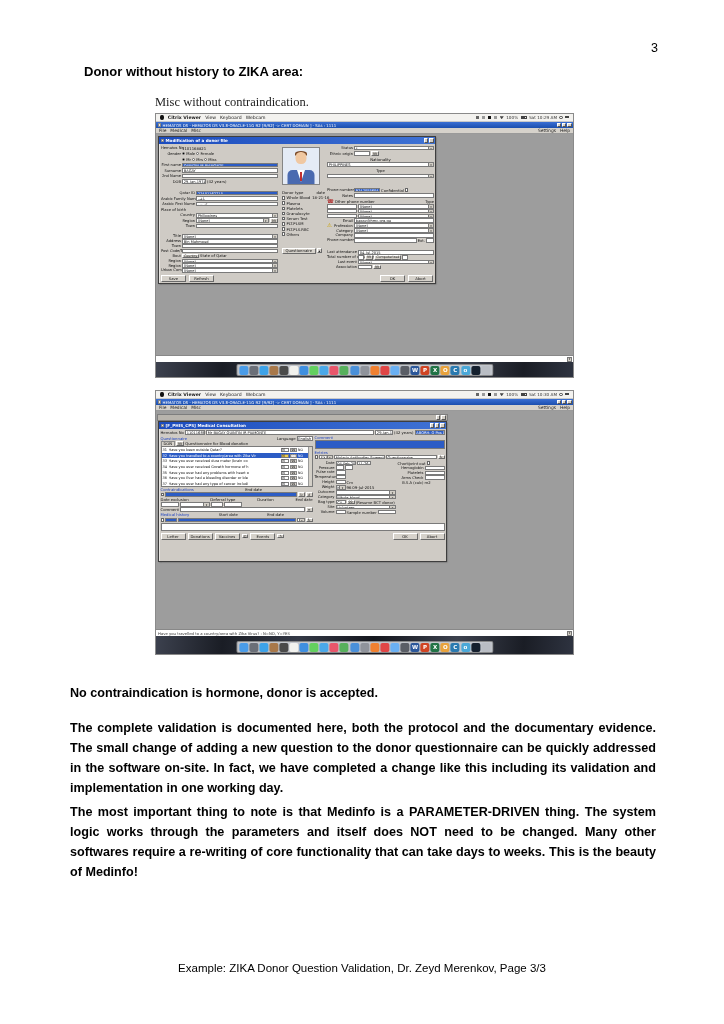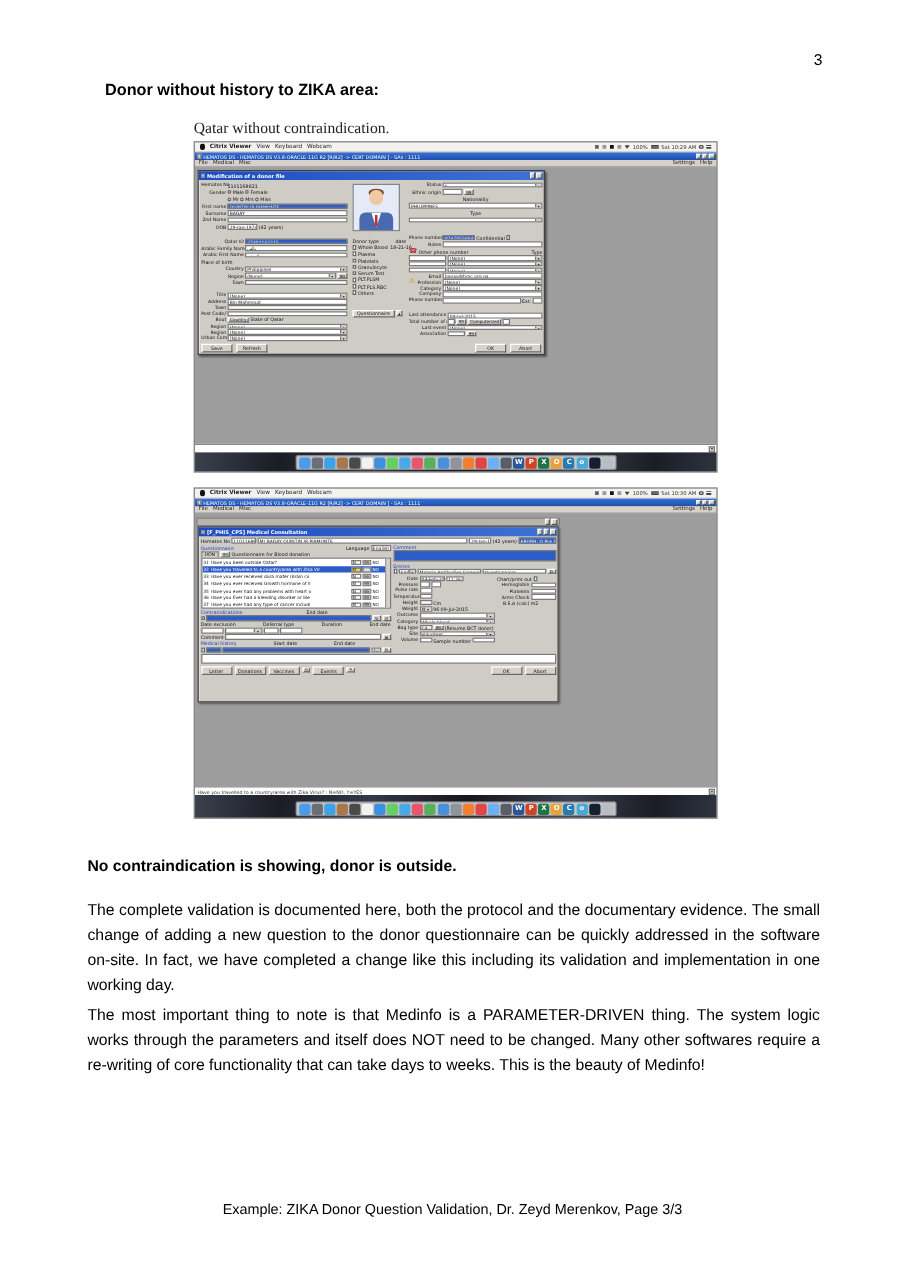--- a/index.html
+++ b/index.html
@@ -4,21 +4,21 @@
 <style>
   * { margin:0; padding:0; box-sizing:border-box; }
   html,body { width:724px; height:1024px; background:#fff; }
   body { position:relative; font-family:"Liberation Sans",sans-serif; color:#000; overflow:hidden; }
 
   
   .page-number { position:absolute; top:41px; right:66px; font-size:12.5px; }
   .doc-heading { position:absolute; top:64px; left:84px; font-size:13px; font-weight:bold; }
   .shot-caption { position:absolute; top:95px; left:155px; font-size:12.5px; font-family:"Liberation Serif",serif; color:#222; }
   .bold-line { position:absolute; top:686px; left:70px; width:586px; font-size:12.6px; font-weight:bold; }
-  .para { position:absolute; left:70px; width:586px; font-size:12.6px; line-height:20px; text-align:justify; }
+  .para { position:absolute; left:70px; width:586px; font-size:12.6px; line-height:20px; text-align:justify;font-weight:bold; }
   #para1 { top:718px; }
   #para2 { top:802px; }
   .doc-footer { position:absolute; top:962px; left:0; width:724px; text-align:center; font-size:11.5px; }
 
   
   .shot { position:absolute; left:155px; width:419px; height:265px; display:flex; flex-direction:column;
           background:#9d9d9d; border:0.5px solid #8a8a8a; font-family:"DejaVu Sans",sans-serif; }
   #shot1 { top:113px; } #shot2 { top:390px; }
 
   
@@ -136,21 +136,21 @@
   .vit { display:flex; gap:2px; margin-top:1px; }
   .vL { flex:1; min-width:0; } .vR { width:47px; flex:none; }
   .bigbox { height:8px; background:#fff; border:0.5px solid #7a7a7a; margin-top:1px; }
   .d2btns { display:flex; gap:2px; margin-top:1.5px; align-items:center; }
 </style>
 </head>
 <body>
 
 <div class="page-number">3</div>
 <div class="doc-heading">Donor without history to ZIKA area:</div>
-<div class="shot-caption">Qatar without contraindication.</div>
+<div class="shot-caption">Misc without contraindication.</div>
 
 <div class="shot" id="shot1">
   <div class="macbar">
     <span class="apple"></span>
     <span class="mac-app">Citrix Viewer</span>
     <span class="mac-menus">
       <span>View</span>
         <span>Keyboard</span>
         <span>Webcam</span>
     </span>
@@ -878,16 +878,16 @@
         <span class="dock-icon" style="background: rgb(33, 115, 70);">X</span>
         <span class="dock-icon" style="background: rgb(232, 162, 60);">O</span>
         <span class="dock-icon" style="background: rgb(42, 122, 176);">C</span>
         <span class="dock-icon" style="background: rgb(74, 168, 216);">o</span>
         <span class="dock-icon" style="background: rgb(21, 32, 46);"></span>
         <span class="dock-icon" style="background: rgb(185, 189, 196);"></span>
     </div>
   </div>
 </div>
 
-<div class="bold-line">No contraindication is showing, donor is outside.</div>
+<div class="bold-line">No contraindication is hormone, donor is accepted.</div>
 <div class="para" id="para1">The complete validation is documented here, both the protocol and the documentary evidence.  The small change of adding a new question to the donor questionnaire can be quickly addressed in the software on-site.  In fact, we have completed a change like this including its validation and implementation in one working day.</div>
 <div class="para" id="para2">The most important thing to note is that Medinfo is a PARAMETER-DRIVEN thing.  The system logic works through the parameters and itself does NOT need to be changed.  Many other softwares require a re-writing of core functionality that can take days to weeks.  This is the beauty of Medinfo!</div>
 <div class="doc-footer">Example:  ZIKA Donor Question Validation, Dr. Zeyd Merenkov, Page 3/3</div>
 
 </body></html>

